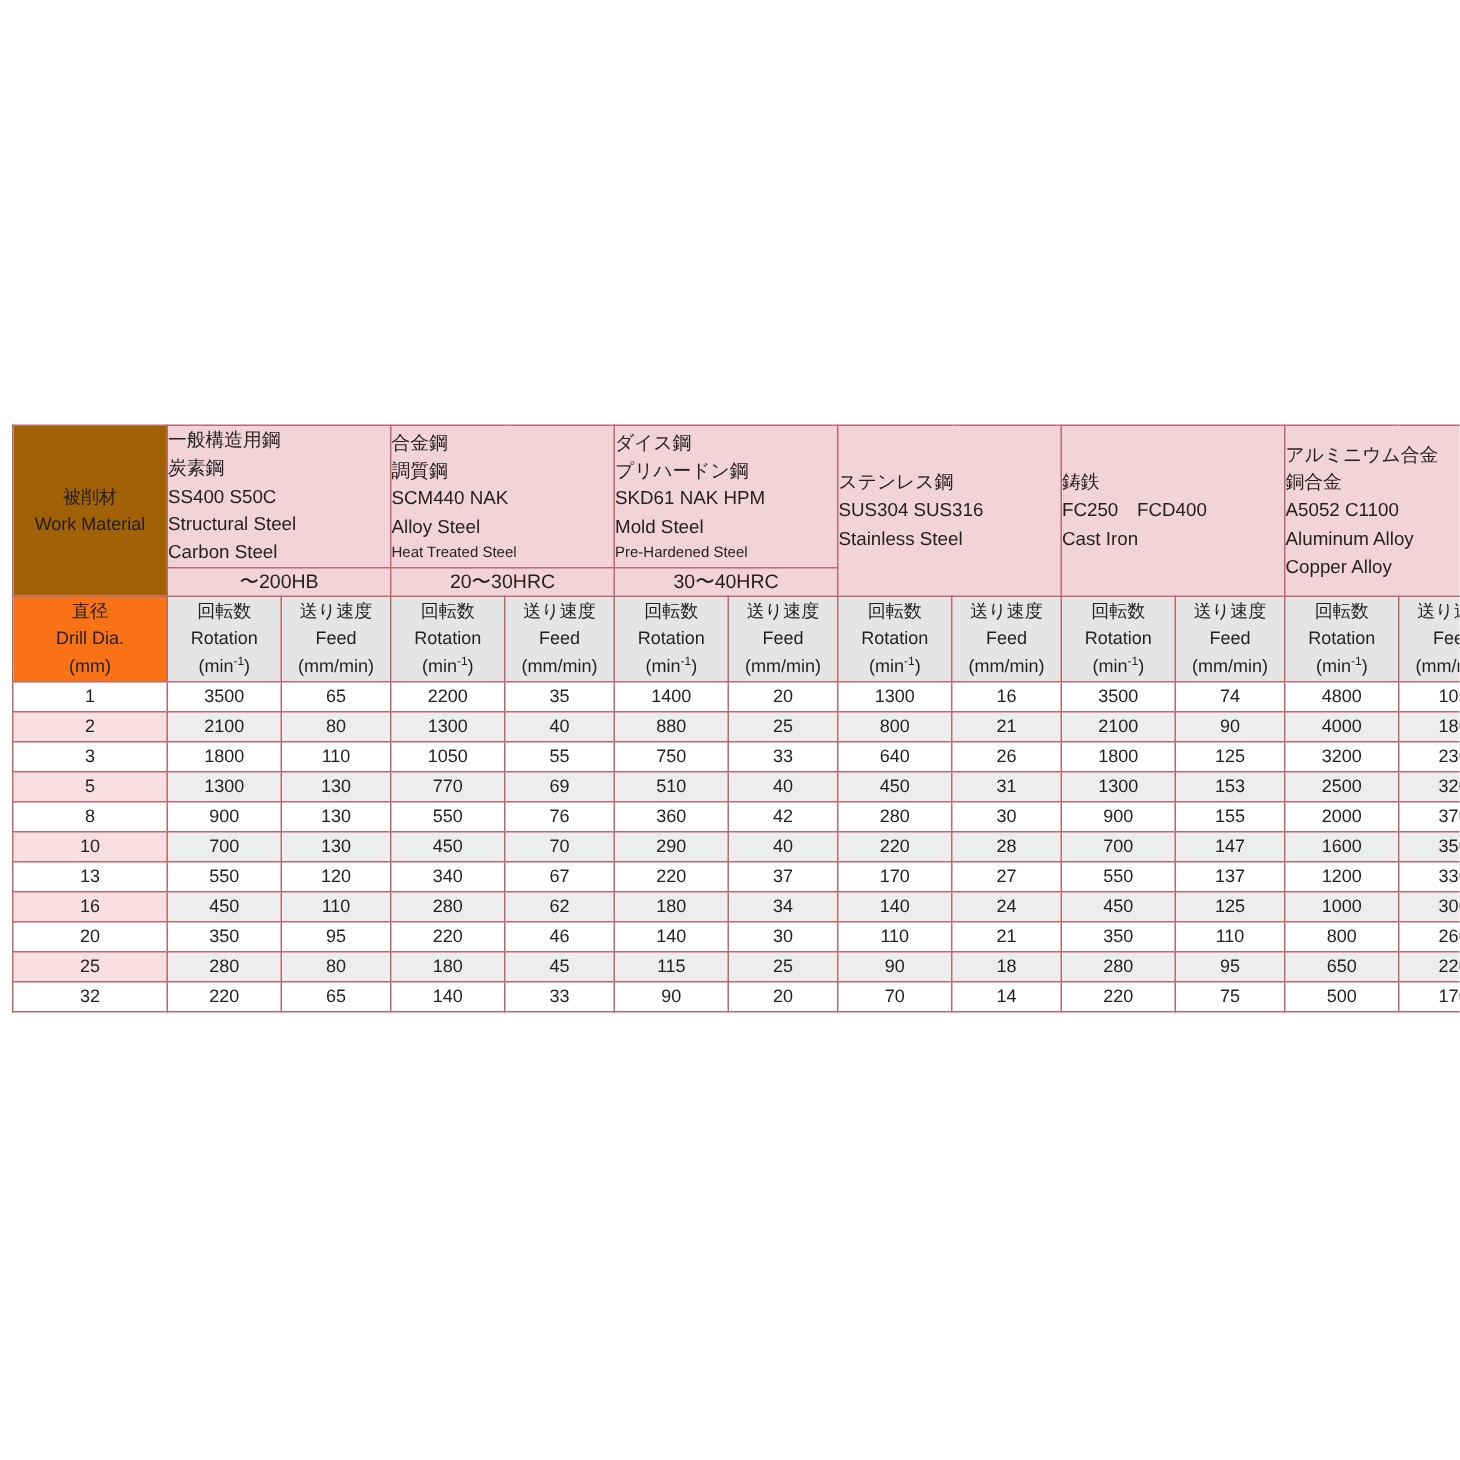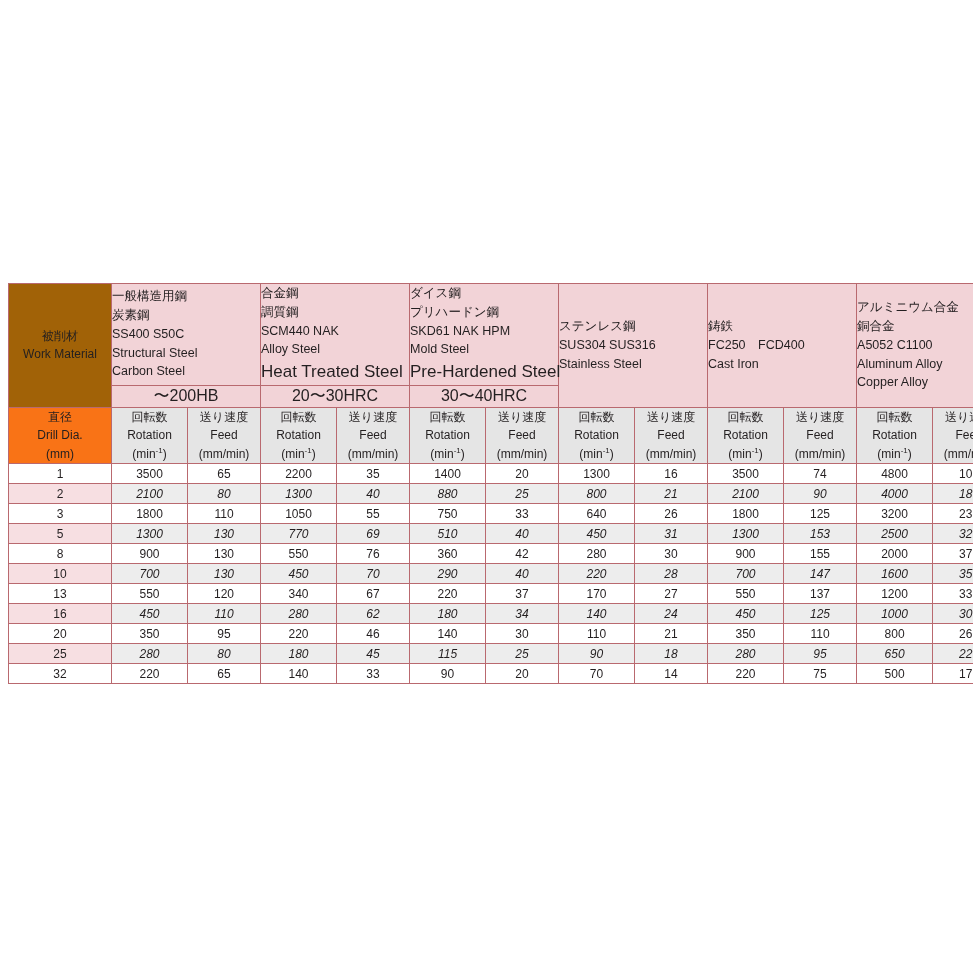--- a/index.html
+++ b/index.html
@@ -43,26 +43,26 @@
   }
   .hdr-mat .jp { white-space: nowrap; }
   .hdr-grp {
     background: #f2d3d7;
     text-align: left;
     padding: 6px 7px 6px 7px;
     line-height: 1.5;
     font-size: 12.5px;
   }
   .hdr-grp .ln { display: block; white-space: nowrap; }
-  .hdr-grp .ln.small { font-size: 17px; }
+  .hdr-grp .ln.small { font-size: 10px; }
   .hdr-hard {
     background: #f2d3d7;
     text-align: center;
     padding: 2px 2px;
-    font-size: 16px;
+    font-size: 13px;
     white-space: nowrap;
   }
   .hdr-dia {
     background: #f97316;
     text-align: center;
     padding: 3px 2px;
     line-height: 1.55;
   }
   .hdr-col {
     background: #e5e5e5;
@@ -79,21 +79,21 @@
     text-align: center;
     padding: 1px 2px;
     height: 19px;
   }
   td.val {
     text-align: center;
     padding: 1px 2px;
     height: 19px;
   }
   tr.alt td.dia { background: #f7dfe2; }
-  tr.alt td.val { background: #ededed; font-style: italic; }
+  tr.alt td.val { background: #ededed; }
   tr.plain td.dia { background: #ffffff; }
   tr.plain td.val { background: #ffffff; }
 
   
   col.c-dia   { width: 103px; }
   col.c-rot   { width: 76px; }
   col.c-feed  { width: 73px; }
 </style>
 </head>
 <body>

